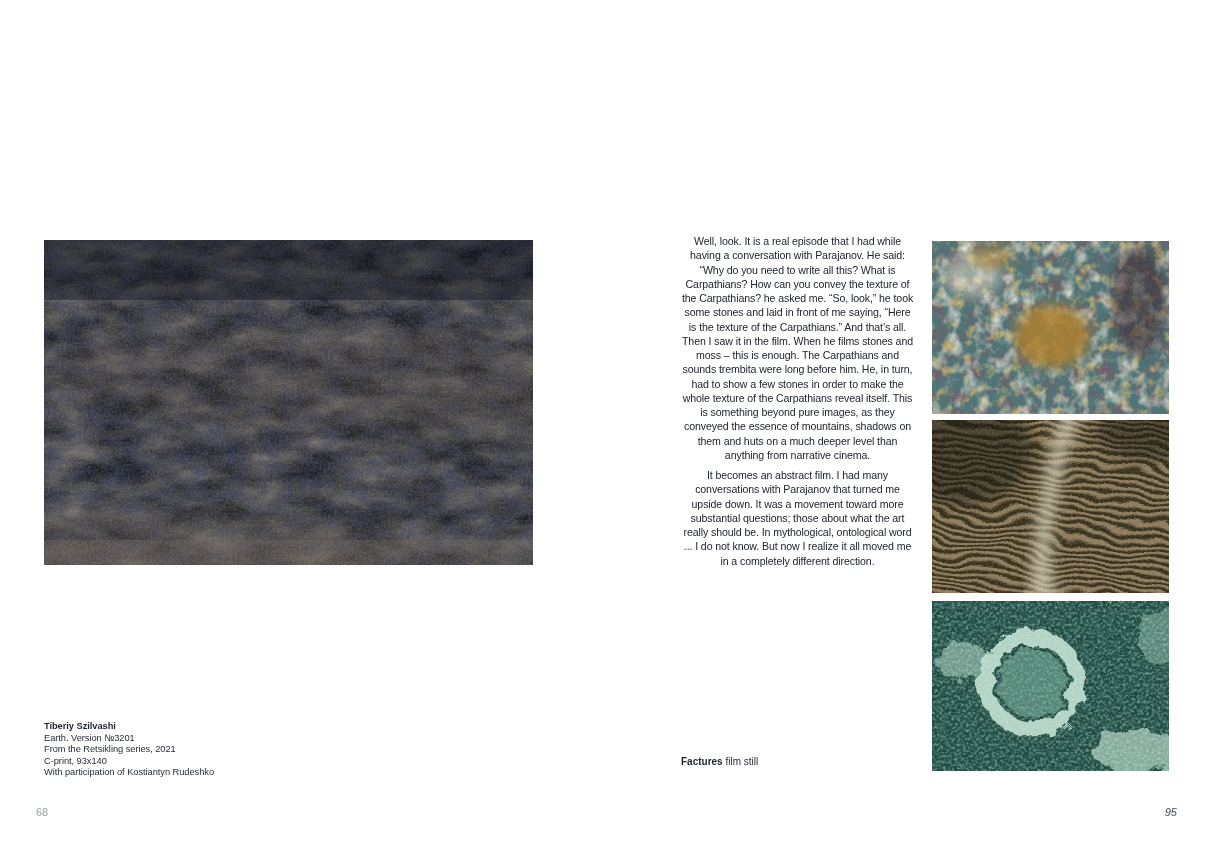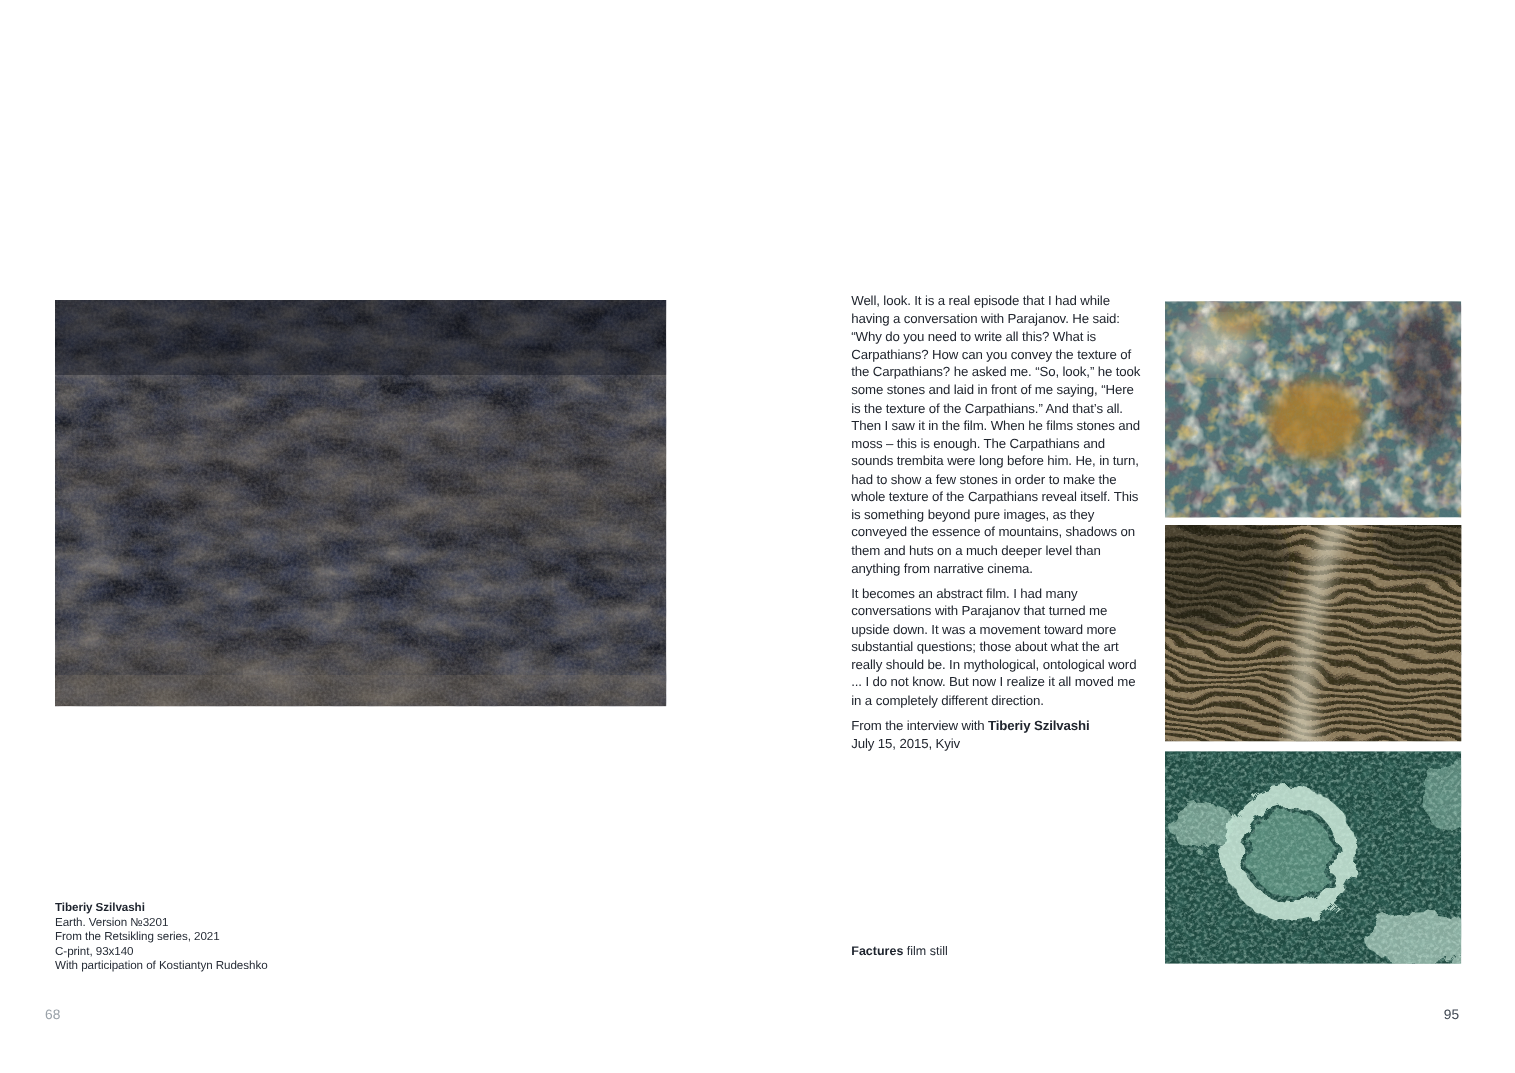--- a/index.html
+++ b/index.html
@@ -25,41 +25,42 @@
     font-size: 9.3px; line-height: 11.6px; color: #262c36;
     letter-spacing: -0.05px;
   }
   .cap-bold { font-weight: bold; color: #1d232d; }
 
   
   .text-col {
     left: 681px; top: 234px; width: 233px;
     font-size: 10.6px; line-height: 14.25px; color: #20252e;
     letter-spacing: -0.1px;
+    text-align: center;
   }
   .text-col p { margin: 0 0 6px 0; }
   .text-col p:last-child { margin-bottom: 0; }
 
   
   .thumb { left: 932px; width: 237px; }
   .thumb-1 { top: 241px; height: 173px; }
   .thumb-2 { top: 420px; height: 173px; }
   .thumb-3 { top: 601px; height: 170px; }
 
   
   .factures {
     left: 681px; top: 756px;
     font-size: 10px; line-height: 11.6px; color: #262c36;
   }
   .factures strong { color: #1d232d; }
 
   
   .page-num { font-size: 11px; line-height: 12px; }
   .page-num-left  { left: 36px;  top: 806px; color: #9aa2a9; }
-  .page-num-right { left: 1155px; top: 806px; width: 22px; text-align: left; color: #3f4752; }
+  .page-num-right { left: 1155px; top: 806px; width: 22px; text-align: right; color: #3f4752; font-style: italic; }
 </style>
 </head>
 <body>
 
 <div class="abs artwork-large">
   <svg viewBox="0 0 489 325" preserveAspectRatio="none" aria-hidden="true">
     <defs>
       <filter id="f-soil-patch" x="-5%" y="-5%" width="110%" height="110%">
         <feTurbulence type="fractalNoise" baseFrequency="0.02 0.045" numOctaves="5" seed="8"></feTurbulence>
         <feColorMatrix type="matrix" values="0 0 0 0 0.40  0 0 0 0 0.36  0 0 0 0 0.31  0 0 0 1.4 -0.35"></feColorMatrix>
@@ -94,21 +95,20 @@
   <div>From the Retsikling series, 2021</div>
   <div>C-print, 93x140</div>
   <div>With participation of Kostiantyn Rudeshko</div>
 </div>
 
 <div class="abs page-num page-num-left">68</div>
 
 <div class="abs text-col">
   <p>Well, look. It is a real episode that I had while having a conversation with Parajanov. He said: “Why do you need to write all this? What is Carpathians? How can you convey the texture of the Carpathians? he asked me. “So, look,” he took some stones and laid in front of me saying, “Here is the texture of the Carpathians.” And that’s all. Then I saw it in the film. When he films stones and moss – this is enough. The Carpathians and sounds trembita were long before him. He, in turn, had to show a few stones in order to make the whole texture of the Carpathians reveal itself. This is something beyond pure images, as they conveyed the essence of mountains, shadows on them and huts on a much deeper level than anything from narrative cinema.</p>
   <p>It becomes an abstract film. I had many conversations with Parajanov that turned me upside down. It was a movement toward more substantial questions; those about what the art really should be. In mythological, ontological word ... I do not know. But now I realize it all moved me in a completely different direction.</p>
-  <p><span>From the interview with </span><strong>Tiberiy Szilvashi</strong><br><span>July 15, 2015, Kyiv</span></p>
 </div>
 
 <div class="abs thumb thumb-1">
   <svg viewBox="0 0 237 173" preserveAspectRatio="none" aria-hidden="true">
     <defs>
       <filter id="f-li-dark" x="-5%" y="-5%" width="110%" height="110%">
         <feTurbulence type="fractalNoise" baseFrequency="0.06 0.08" numOctaves="3" seed="5"></feTurbulence>
         <feColorMatrix type="matrix" values="0 0 0 0 0.18  0 0 0 0 0.10  0 0 0 0 0.13  0 0 0 2.0 -0.85"></feColorMatrix>
       </filter>
       <filter id="f-li-cream" x="-5%" y="-5%" width="110%" height="110%">

